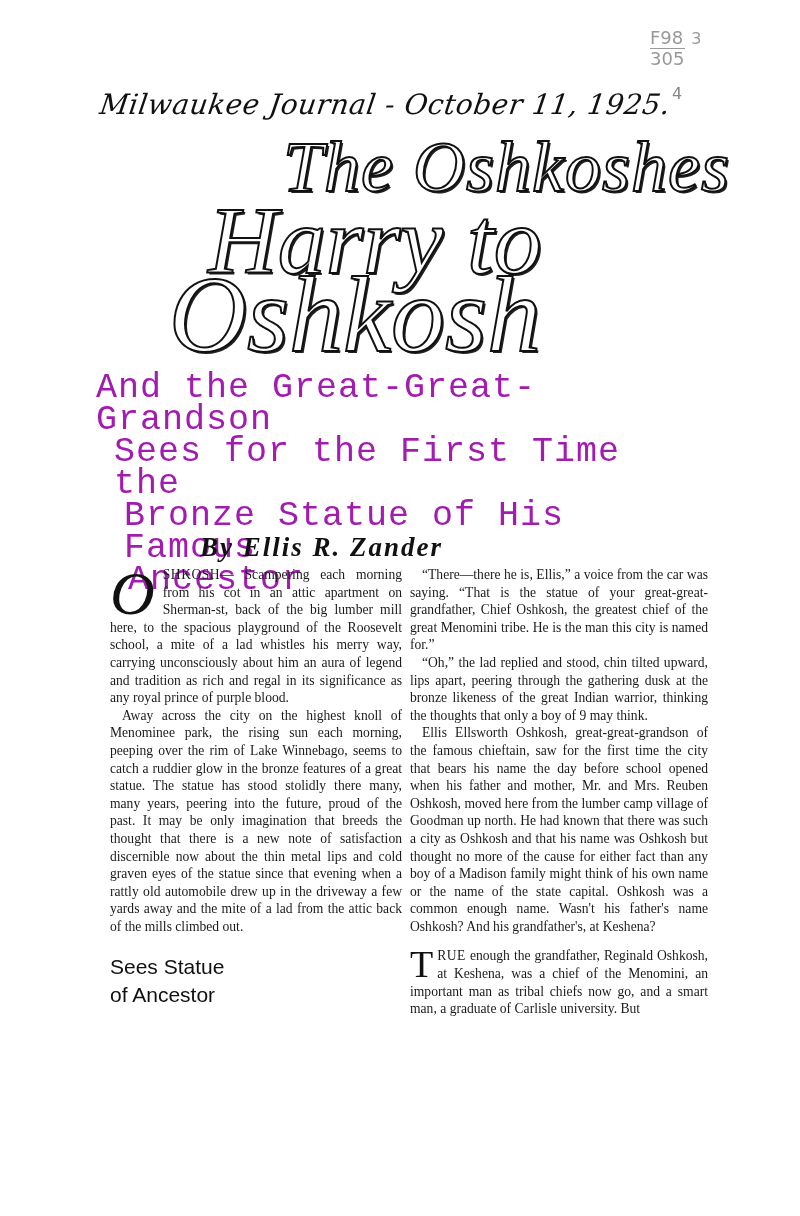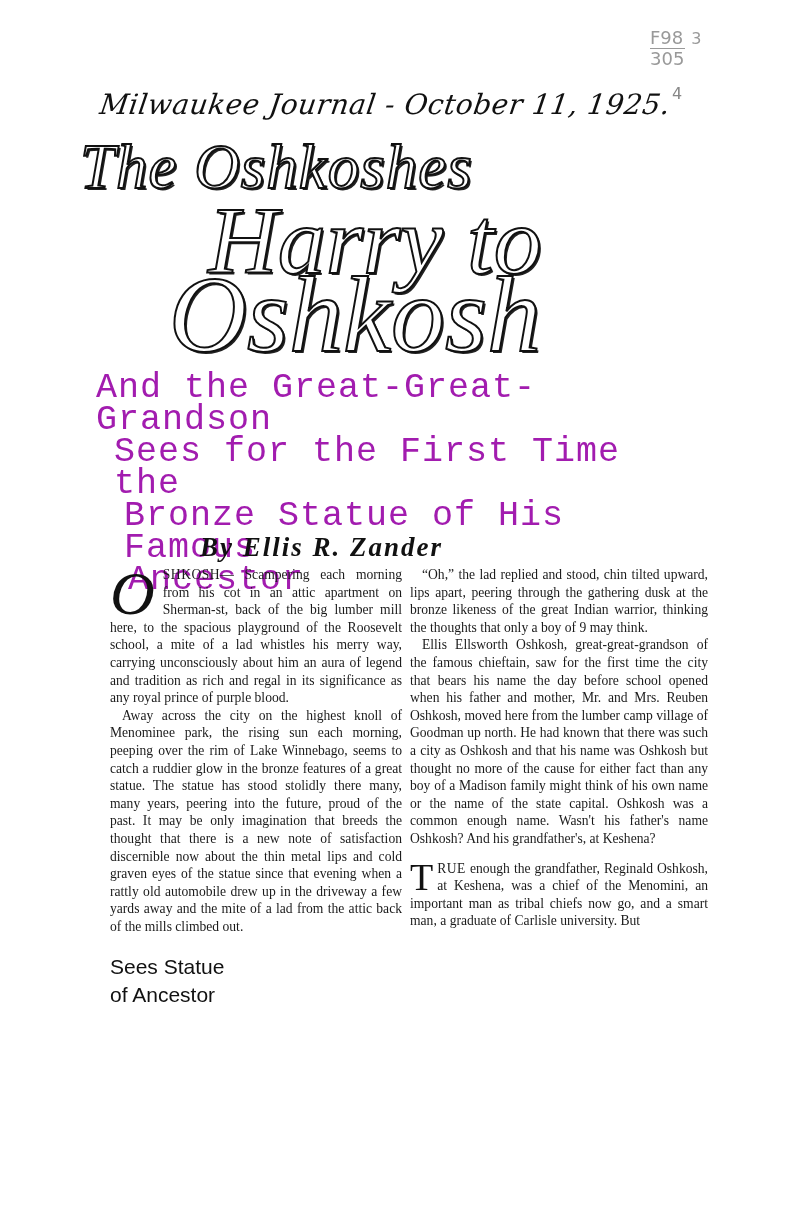--- a/index.html
+++ b/index.html
@@ -16,21 +16,21 @@
   .catalog .mark { position: absolute; left: 22px; top: 56px; font-size: 16px; color: #888; }
 
   .headline {
     position: absolute; left: 80px; top: 130px; width: 650px;
     font-family: "Liberation Serif", serif; font-style: italic; font-weight: normal;
     color: #fff; text-align: center;
     -webkit-text-stroke: 2px #111;
     text-shadow: 2px 2px 0 #222;
   }
   .headline div { line-height: 74px; }
-  .h1 { font-size: 63px; letter-spacing: 1px; text-align: left; }
+  .h1 { font-size: 72px; letter-spacing: 1px; text-align: right; }
   .h2 { font-size: 96px; padding-right: 60px; }
   .h3 { font-size: 108px; padding-right: 100px; }
 
   .subhead {
     position: absolute; left: 90px; top: 372px; width: 600px;
     font-family: Liberation Mono, monospace; font-size: 35px; line-height: 32px;
     text-align: center; color: #a21caf; letter-spacing: 1px;
   }
   .subhead div:nth-child(1) { text-align: left; padding-left: 6px; }
   .subhead div:nth-child(2) { text-align: left; padding-left: 24px; }
@@ -98,19 +98,20 @@
     <span class="dropcap-O">O</span><span class="smallcaps">SHKOSH</span><span>— Scampering each morning from his cot in an attic apartment on Sherman-st, back of the big lumber mill here, to the spacious playground of the Roosevelt school, a mite of a lad whistles his merry way, carrying unconsciously about him an aura of legend and tradition as rich and regal in its significance as any royal prince of purple blood.</span>
   </p>
   <p>Away across the city on the highest knoll of Menominee park, the rising sun each morning, peeping over the rim of Lake Winnebago, seems to catch a ruddier glow in the bronze features of a great statue. The statue has stood stolidly there many, many years, peering into the future, proud of the past. It may be only imagination that breeds the thought that there is a new note of satisfaction discernible now about the thin metal lips and cold graven eyes of the statue since that evening when a rattly old automobile drew up in the driveway a few yards away and the mite of a lad from the attic back of the mills climbed out.</p>
   <div class="subsection">
     <div>Sees Statue</div>
     <div>of Ancestor</div>
   </div>
 </div>
 
 <div class="col col-right">
+  <p>“There—there he is, Ellis,” a voice from the car was saying. “That is the statue of your great-great-grandfather, Chief Oshkosh, the greatest chief of the great Menomini tribe. He is the man this city is named for.”</p>
   <p>“Oh,” the lad replied and stood, chin tilted upward, lips apart, peering through the gathering dusk at the bronze likeness of the great Indian warrior, thinking the thoughts that only a boy of 9 may think.</p>
   <p>Ellis Ellsworth Oshkosh, great-great-grandson of the famous chieftain, saw for the first time the city that bears his name the day before school opened when his father and mother, Mr. and Mrs. Reuben Oshkosh, moved here from the lumber camp village of Goodman up north. He had known that there was such a city as Oshkosh and that his name was Oshkosh but thought no more of the cause for either fact than any boy of a Madison family might think of his own name or the name of the state capital. Oshkosh was a common enough name. Wasn't his father's name Oshkosh? And his grandfather's, at Keshena?</p>
   <div class="gap"></div>
   <p class="no-indent">
     <span class="dropcap-T">T</span><span class="smallcaps">RUE</span><span> enough the grandfather, Reginald Oshkosh, at Keshena, was a chief of the Menomini, an important man as tribal chiefs now go, and a smart man, a graduate of Carlisle university. But</span>
   </p>
 </div>
 
 </body></html>

